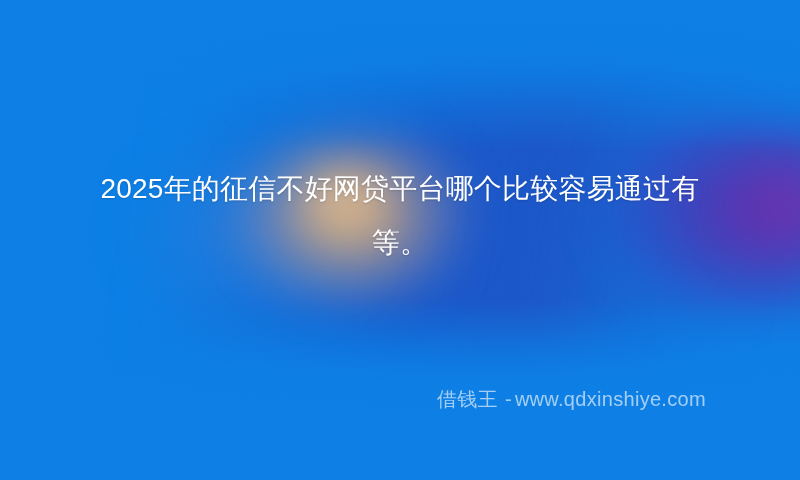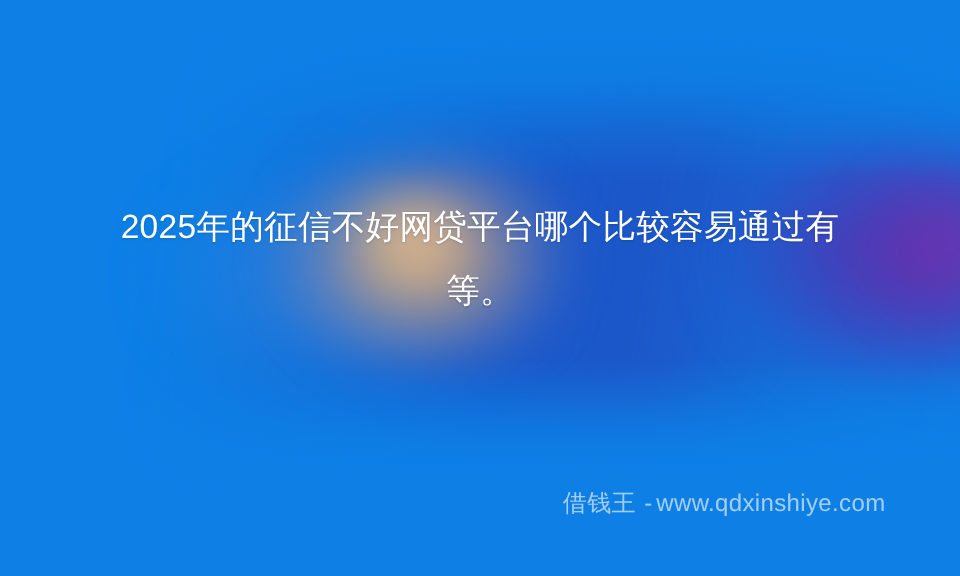--- a/index.html
+++ b/index.html
@@ -154,28 +154,27 @@
     text-shadow: 0 1px 2px rgba(0,0,0,0.16);
     white-space: nowrap;
   }
   .headline .ln { display: block; }
   .headline .ln-3 { letter-spacing: 0.2px; }
 
   
   .watermark {
     position: absolute;
     left: 437px;
-    top: 407px;
+    top: 386px;
     font-size: 20px;
     line-height: 26px;
     color: rgba(255,255,255,0.62);
     font-weight: 400;
     letter-spacing: 0.3px;
     white-space: nowrap;
-    margin-left: 32px;
   }
   .watermark .wm-brand { margin-right: 4px; }
   .watermark .wm-sep  { margin: 0 3px; }
   .watermark .wm-url  { }
 </style>
 </head>
 <body>
 
 <div id="banner">
 

